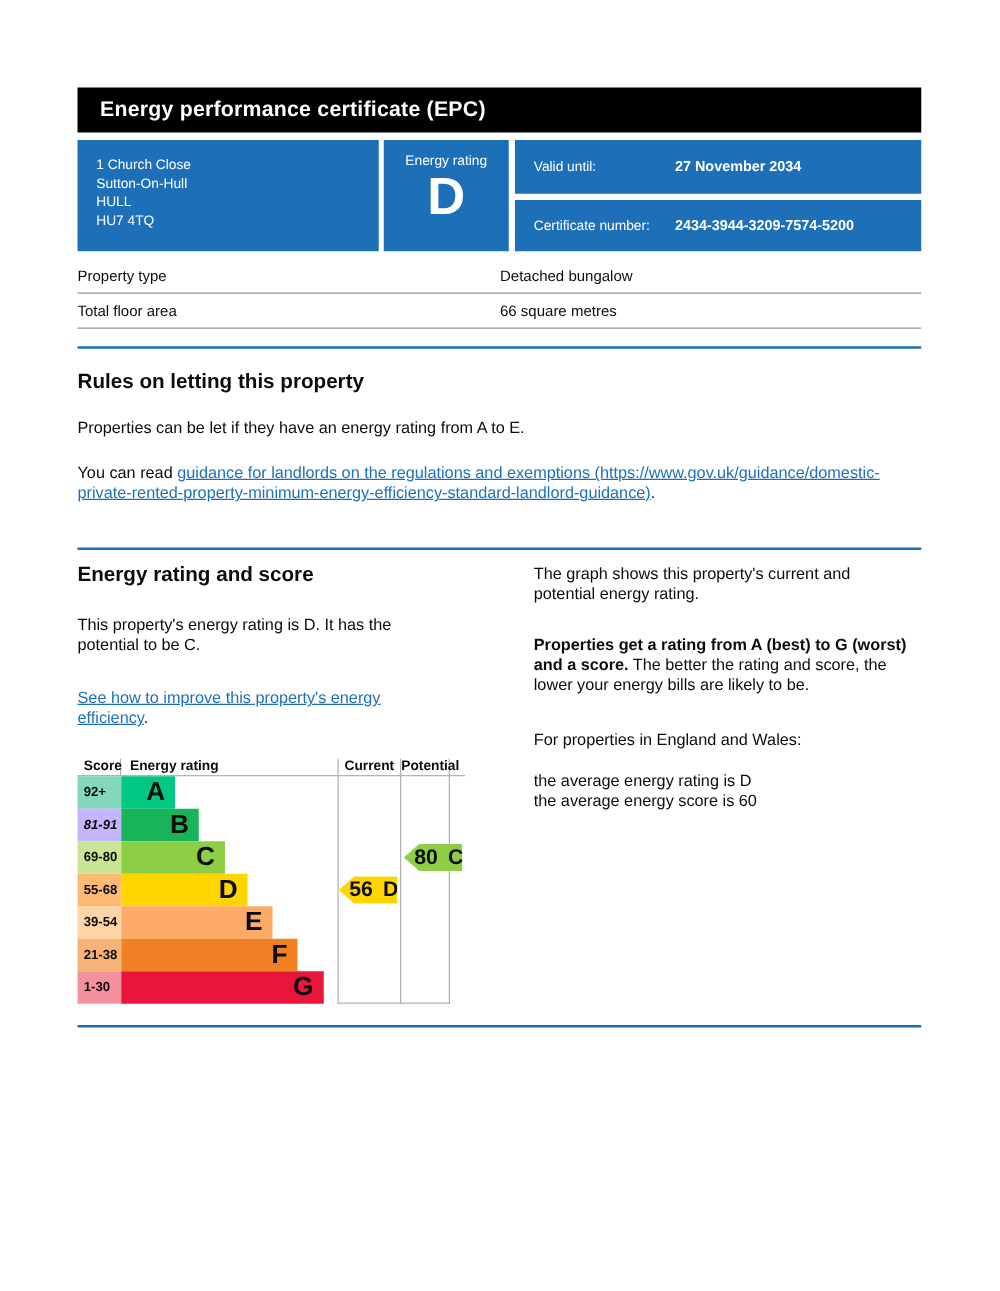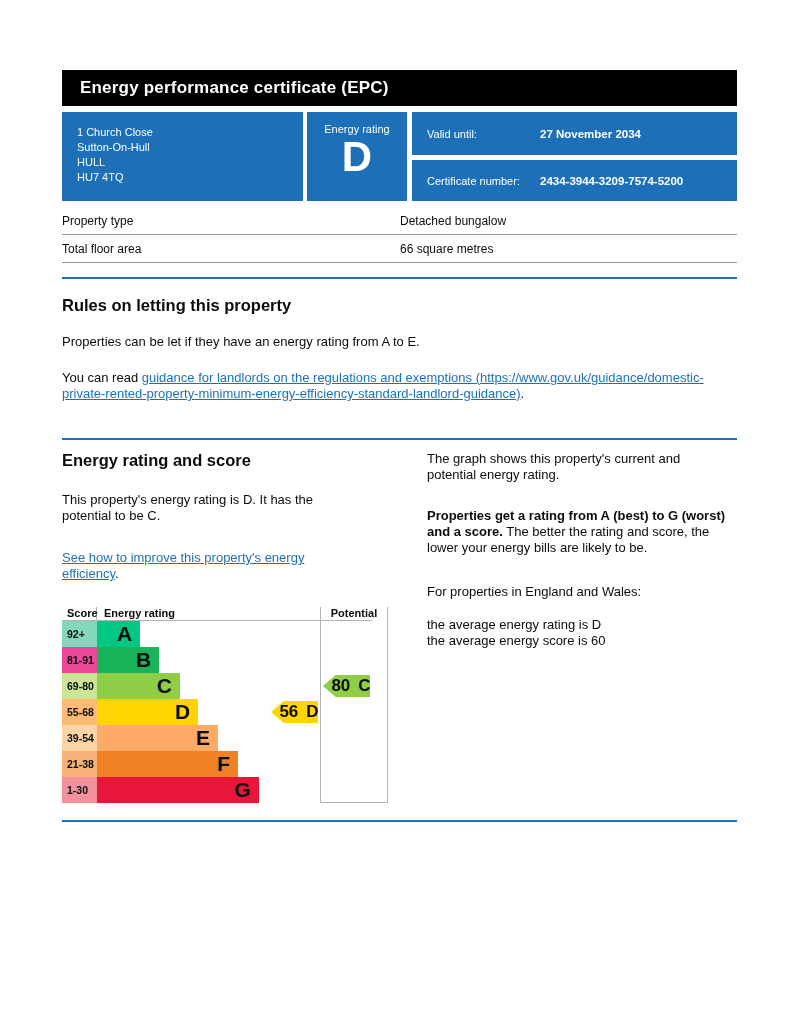--- a/index.html
+++ b/index.html
@@ -58,21 +58,21 @@
   .chart-header { display:flex; height:14px; border-bottom:1px solid #b1b4b6; font-weight:bold; }
   .ch-score { width:35px; padding-left:5px; border-right:1px solid #b1b4b6; }
   .ch-rating { flex:1; padding-left:7px; }
   .chart-rows { width:208px; }
   .crow { display:flex; height:26px; }
   .score-cell { width:35px; font-weight:bold; font-size:10.5px; line-height:26px; padding-left:5px; }
   .band-zone { width:173px; }
   .band { height:26px; text-align:right; padding-right:8px; font-weight:bold; font-size:21px; line-height:25px; color:#0b0c0c; }
   .ocol { position:absolute; top:0; height:196px; border-left:1px solid #b1b4b6; border-bottom:1px solid #b1b4b6; }
   .ocol-current { left:208px; width:50px; }
-  .ocol-potential { left:258px; width:68px; border-right:1px solid #b1b4b6; }
+  .ocol-potential { left:258px; width:40px; border-right:1px solid #b1b4b6; }
   .ocol-head { font-weight:bold; height:14px; text-align:center; }
   .arrow { position:absolute; width:47px; height:22px; display:flex; align-items:center; justify-content:center; gap:8px; padding-left:9px; font-weight:bold; font-size:17px; clip-path:polygon(0 50%, 27% 0, 100% 0, 100% 100%, 27% 100%); }
 </style>
 </head>
 <body>
 
 <div class="page">
   <div class="content">
 
     <div class="title-bar">
@@ -133,21 +133,21 @@
             <div class="ch-rating">Energy rating</div>
           </div>
           <div class="chart-rows">
               <div class="crow">
                 <div class="score-cell" style="background: rgb(132, 215, 187);">92+</div>
                 <div class="band-zone">
                   <div class="band" style="background: rgb(0, 199, 129); width: 25%;">A</div>
                 </div>
               </div>
               <div class="crow">
-                <div class="score-cell" style="background: #ec4899;">81-91</div>
+                <div class="score-cell" style="background: #c4b5fd; font-style: italic;">81-91</div>
                 <div class="band-zone">
                   <div class="band" style="background: rgb(25, 180, 89); width: 36%;">B</div>
                 </div>
               </div>
               <div class="crow">
                 <div class="score-cell" style="background: rgb(203, 229, 151);">69-80</div>
                 <div class="band-zone">
                   <div class="band" style="background: rgb(141, 206, 70); width: 48%;">C</div>
                 </div>
               </div>
@@ -169,20 +169,23 @@
                   <div class="band" style="background: rgb(239, 128, 35); width: 81.5%;">F</div>
                 </div>
               </div>
               <div class="crow">
                 <div class="score-cell" style="background: rgb(244, 145, 159);">1-30</div>
                 <div class="band-zone">
                   <div class="band" style="background: rgb(233, 21, 59); width: 93.5%;">G</div>
                 </div>
               </div>
             </div>
+          <div class="ocol ocol-current">
+            <div class="ocol-head">Current</div>
+          </div>
           <div class="ocol ocol-potential">
             <div class="ocol-head">Potential</div>
           </div>
         <div class="arrow" style="background: rgb(255, 213, 0); left: 209px; top: 94px;">
               <span>56</span>
               <span>D</span>
             </div>
             <div class="arrow" style="background: rgb(141, 206, 70); left: 261px; top: 68px;">
               <span>80</span>
               <span>C</span>

